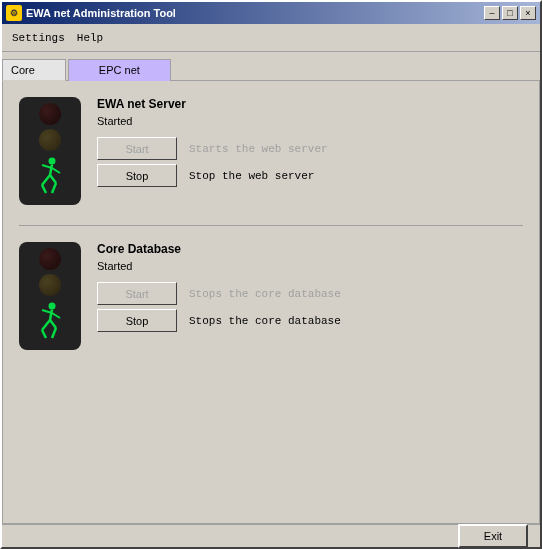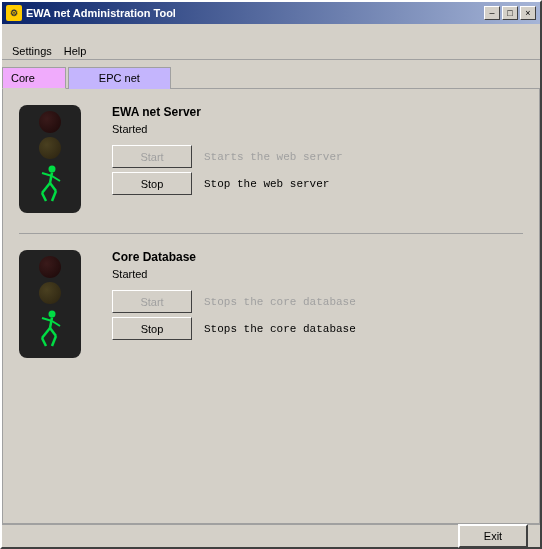--- a/index.html
+++ b/index.html
@@ -64,26 +64,27 @@
       border-bottom-color: #404040;
       display: flex;
       align-items: center;
       justify-content: center;
       font-size: 9px;
       cursor: pointer;
       color: #000;
     }
     .menubar {
       background: #d4d0c8;
-      height: 36px;
-      display: flex;
-      align-items: flex-end;
+      height: 28px;
+      display: flex;
+      align-items: center;
       padding: 0 4px;
       flex-shrink: 0;
       border-bottom: 1px solid #a0a0a0;
+      font-family: Liberation Mono, monospace;
     }
     .menu-item {
       padding: 2px 6px;
       cursor: pointer;
       font-size: 11px;
     }
     .tabs-row {
       display: flex;
       background: #d4d0c8;
       padding: 6px 0 0 0;
@@ -94,38 +95,37 @@
       border: 1px solid #a0a0a0;
       border-bottom: none;
       background: #c4b5fd;
       cursor: pointer;
       font-size: 11px;
       margin-right: 2px;
       position: relative;
       top: 1px;
     }
     .tab.active {
-      background: #f0abfc;
+      background: #e5e5e5;
       border-bottom: 1px solid #d4d0c8;
       font-weight: normal;
       z-index: 2;
       padding-left: 8px;
     }
     .tab-content-area {
       flex: 1;
       background: #d4d0c8;
       border: 1px solid #a0a0a0;
       padding: 16px;
       overflow-y: auto;
     }
     .service-block {
       display: flex;
       align-items: flex-start;
       margin-bottom: 20px;
-      gap: 15px;
     }
     .service-info {
       flex: 1;
       display: flex;
       flex-direction: column;
     }
     .service-title {
       font-size: 12px;
       font-weight: bold;
       margin-bottom: 4px;

